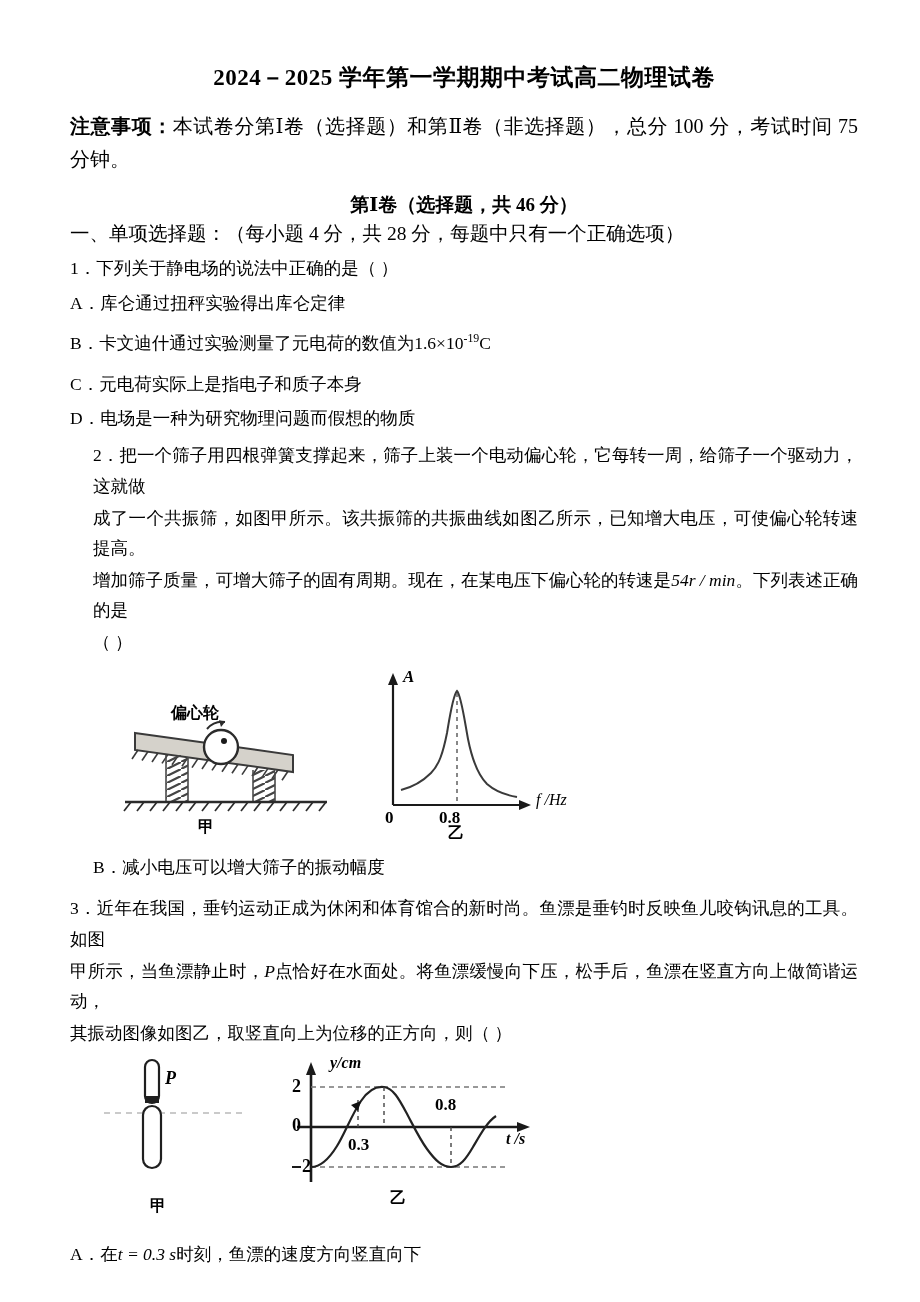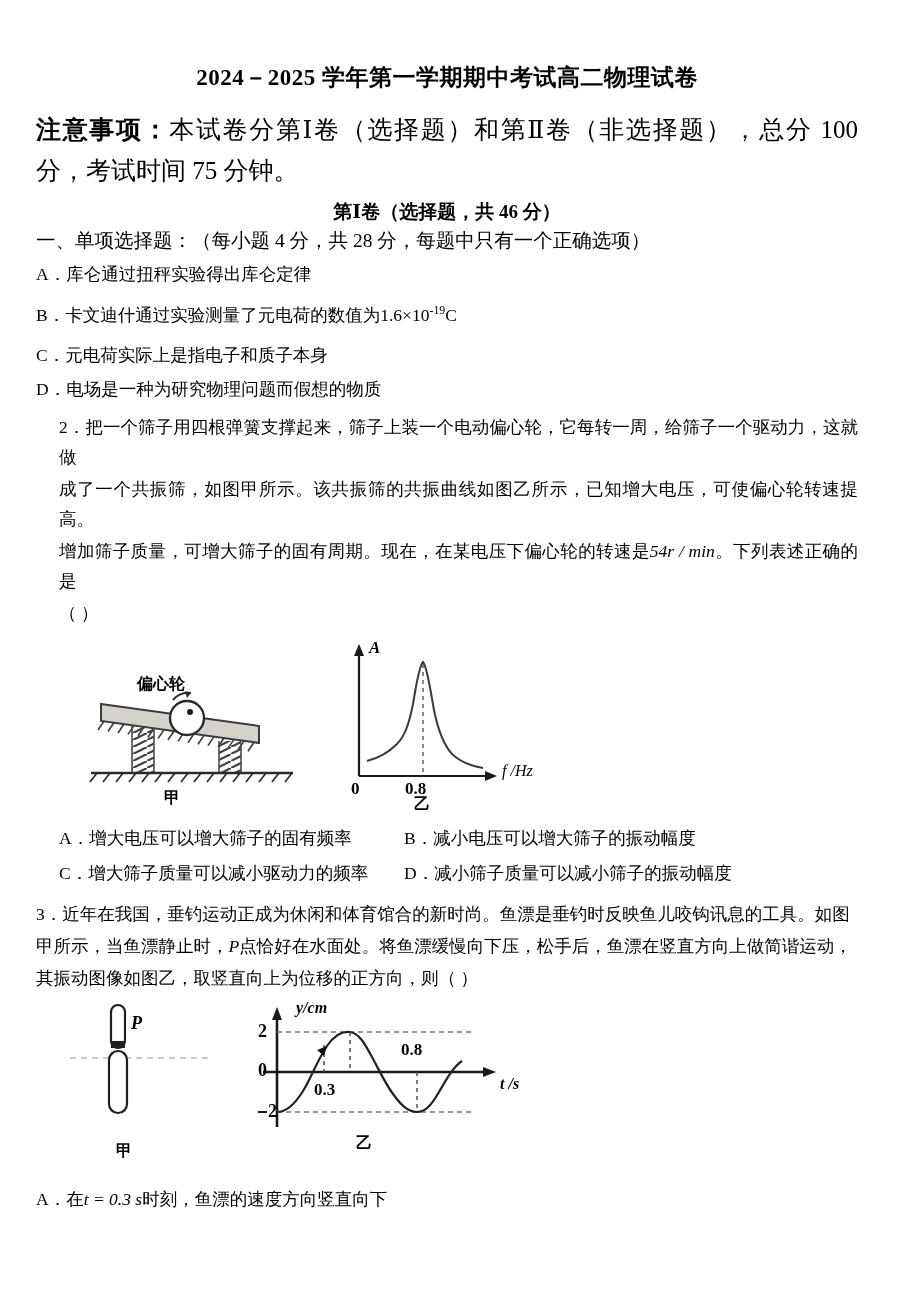--- a/index.html
+++ b/index.html
@@ -12,37 +12,37 @@
     height: 1302px;
     font-family: "Liberation Serif", "DejaVu Serif", serif;
     color: #000000;
     position: relative;
     overflow: hidden;
   }
   .page {
     width: 920px;
     height: 1144px;
     box-sizing: border-box;
-    padding: 62px 62px 0 36px;
+    padding: 62px 62px 0 70px;
     position: relative;
   }
 
   .doc-title {
     text-align: center;
     font-size: 23px;
     font-weight: bold;
     letter-spacing: 0.5px;
     margin: 0 0 16px 0;
     line-height: 1.4;
   }
 
   .notice {
-    font-size: 25px;
+    font-size: 20px;
     line-height: 1.62;
-    margin: 0 0 8px 0;
+    margin: 0 0 17px 0;
     text-align: justify;
   }
   .notice b { font-weight: bold; }
 
   .section-head {
     text-align: center;
     font-size: 19px;
     font-weight: bold;
     margin: 6px 0 0 0;
   }
@@ -106,20 +106,21 @@
 
   <div class="doc-title">2024－2025 学年第一学期期中考试高二物理试卷</div>
 
   <div class="notice"><b>注意事项：</b><span>本试卷分第Ⅰ卷（选择题）和第Ⅱ卷（非选择题），总分 100 分，考试时间 75 分钟。</span></div>
 
   <div class="section-head">第Ⅰ卷（选择题，共 46 分）</div>
 
   <div class="group-head">一、单项选择题：（每小题 4 分，共 28 分，每题中只有一个正确选项）</div>
 
   <div>
+    <div class="q-stem"><span>1．</span><span>下列关于静电场的说法中正确的是（      ）</span></div>
 
     <div class="opt"><span>A．</span><span>库仑通过扭秤实验得出库仑定律</span></div>
 
     <div class="opt opt-wide"><span>B．</span><span>卡文迪什通过实验测量了元电荷的数值为</span><span class="nw"><span>1.6×10</span><span class="sup">-19</span><span>C</span></span></div>
 
     <div class="opt opt-wide"><span>C．</span><span>元电荷实际上是指电子和质子本身</span></div>
 
     <div class="opt"><span>D．</span><span>电场是一种为研究物理问题而假想的物质</span></div>
   </div>
 
@@ -217,26 +218,21 @@
         <line x1="86" y1="26" x2="86" y2="138" stroke="#555" stroke-width="1.4" stroke-dasharray="4,4"></line>
       </svg>
       <div class="abs mathi" style="left:310px; top:2px; font-size:17px; font-weight:bold;">A</div>
       <div class="abs mathi" style="left:443px; top:126px; font-size:16px;">f /Hz</div>
       <div class="abs" style="left:292px; top:143px; font-size:17px; font-weight:bold;">0</div>
       <div class="abs" style="left:346px; top:143px; font-size:17px; font-weight:bold;">0.8</div>
       <div class="fig-caption" style="left:355px; top:158px;">乙</div>
     </div>
 
     <div class="opt-row">
-      <div class="cell-a"><span>A．</span><span>增大电压可以增大筛子的固有频率</span></div>
       <div class="cell-b"><span>B．</span><span>减小电压可以增大筛子的振动幅度</span></div>
-    </div>
-    <div class="opt-row">
-      <div class="cell-a"><span>C．</span><span>增大筛子质量可以减小驱动力的频率</span></div>
-      <div class="cell-b"><span>D．</span><span>减小筛子质量可以减小筛子的振动幅度</span></div>
     </div>
   </div>
 
   <div style="margin-top:12px;">
     <div class="q-stem"><span>3．</span><span>近年在我国，垂钓运动正成为休闲和体育馆合的新时尚。鱼漂是垂钓时反映鱼儿咬钩讯息的工具。如图</span></div>
     <div class="q-stem"><span>甲所示，当鱼漂静止时，</span><span class="mathi">P</span><span>点恰好在水面处。将鱼漂缓慢向下压，松手后，鱼漂在竖直方向上做简谐运动，</span></div>
     <div class="q-stem">其振动图像如图乙，取竖直向上为位移的正方向，则（      ）</div>
 
     <div class="fig-block fig-q3">
 
@@ -268,21 +264,21 @@
                  C118,32 124,43 131,56 C138,69 144,82 152,93 C160,104 167,111 176,111
                  C185,111 191,103 198,91 C205,79 212,66 221,60" fill="none" stroke="#222" stroke-width="2.2"></path>
 
         <line x1="83" y1="44" x2="83" y2="71" stroke="#444" stroke-width="1.4" stroke-dasharray="4,4"></line>
         <line x1="109" y1="31" x2="109" y2="71" stroke="#444" stroke-width="1.4" stroke-dasharray="4,4"></line>
         <line x1="176" y1="71" x2="176" y2="111" stroke="#444" stroke-width="1.4" stroke-dasharray="4,4"></line>
 
         <polygon points="86,45 76,49 83,55" fill="#111"></polygon>
       </svg>
       <div class="abs mathi" style="left:260px; top:-2px; font-size:16px; font-weight:bold;">y/cm</div>
-      <div class="abs mathi" style="left:464px; top:74px; font-size:16px; font-weight:bold;">t /s</div>
+      <div class="abs mathi" style="left:436px; top:74px; font-size:16px; font-weight:bold;">t /s</div>
       <div class="abs" style="left:222px; top:20px; font-size:18px; font-weight:bold;">2</div>
       <div class="abs" style="left:222px; top:59px; font-size:18px; font-weight:bold;">0</div>
       <div class="abs" style="left:222px; top:100px; font-size:18px; font-weight:bold;"><span style="display:inline-block; width:9px; height:2px; background:#1a1a1a; vertical-align:4px; margin-right:1px;"></span><span>2</span></div>
       <div class="abs" style="left:278px; top:79px; font-size:17px; font-weight:bold;">0.3</div>
       <div class="abs" style="left:365px; top:39px; font-size:17px; font-weight:bold;">0.8</div>
       <div class="fig-caption" style="left:320px; top:132px;">乙</div>
     </div>
 
     <div class="opt opt-wide"><span>A．</span><span>在</span><span class="mathi nw">t = 0.3 s</span><span>时刻，鱼漂的速度方向竖直向下</span></div>
 

